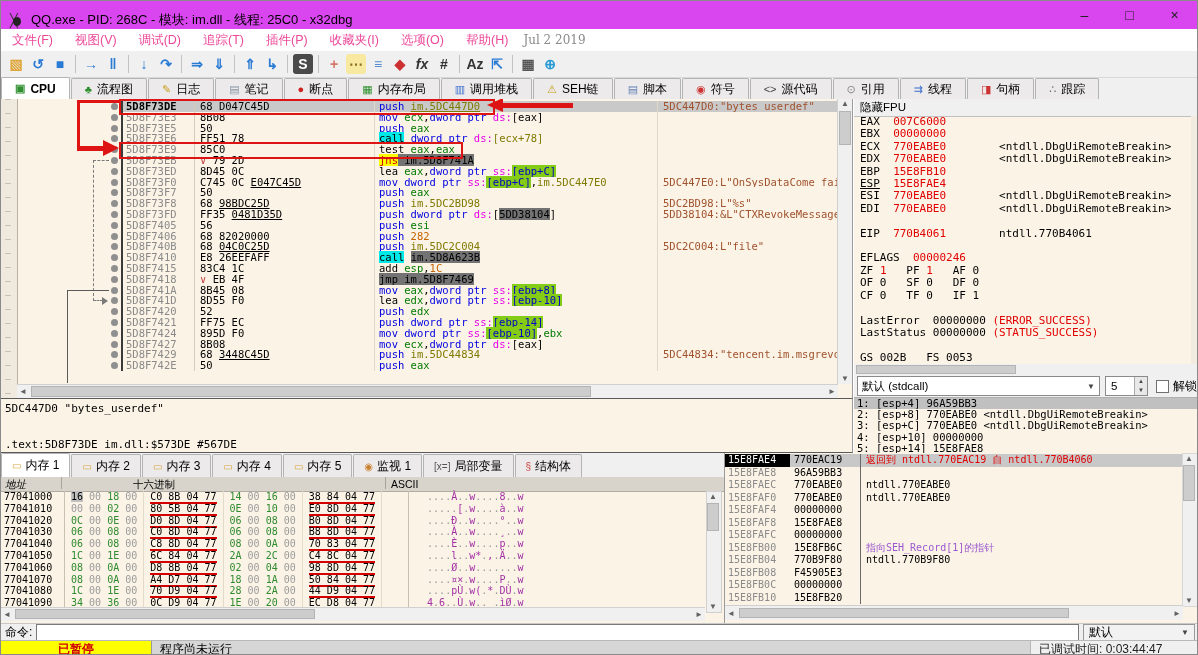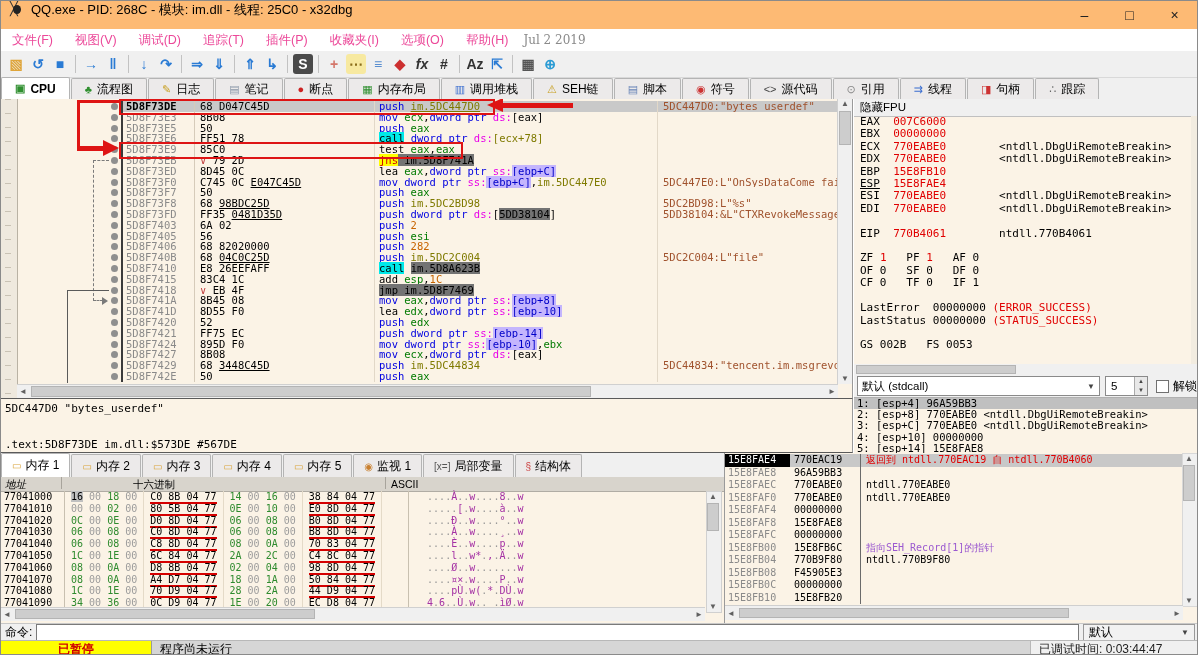--- a/index.html
+++ b/index.html
@@ -1,19 +1,19 @@
 <!DOCTYPE html>
 <html><head>
 <meta charset="utf-8">
 <style>
   html,body{margin:0;padding:0;background:#d8d8d8;font-family:"Liberation Sans",sans-serif;}
   #win{position:relative;width:1198px;height:655px;background:#f0f0f0;border:1px solid #8a8a8a;box-sizing:border-box;overflow:hidden;}
   .mono{font-family:"DejaVu Sans Mono",monospace;}
   
-  #titlebar{position:absolute;left:0;top:0;width:100%;height:28px;background:#fdba74;border-bottom:1px solid #e2e2e2;display:flex;align-items:flex-start;}
+  #titlebar{position:absolute;left:0;top:0;width:100%;height:28px;background:#d946ef;border-bottom:1px solid #e2e2e2;display:flex;align-items:flex-end;}
   #appicon{position:relative;width:16px;height:16px;margin:0 6px 0 8px;}
   #appicon .legs{position:absolute;left:1px;top:1px;font-size:13px;color:#333;line-height:14px;}
   #appicon .body{position:absolute;left:4px;top:4px;width:8px;height:9px;border-radius:50%;background:#222;}
   #title-text{font-size:13px;color:#000;}
   #wincontrols{margin-left:auto;display:flex;height:100%;}
   .winbtn{width:45px;height:100%;display:flex;align-items:center;justify-content:center;font-size:14px;color:#222;}
   
   #menubar{position:absolute;left:0;top:28px;width:100%;height:22px;background:#ffffff;display:flex;align-items:center;border-bottom:1px solid #e8e8e8;}
   .menu-item{padding:0 11px;font-size:12.5px;color:#ec4899;}
   #menu-date{margin-left:4px;font-family:"DejaVu Serif",serif;font-size:12px;color:#8a8a8a;}
@@ -39,21 +39,21 @@
   .c-cmt{flex:1;padding-left:5px;color:#a0522d;overflow:hidden;}
   .da-row.sel .c-addr{color:#000;font-weight:bold;}
   .da-row.sel .c-addr,.da-row.sel .c-bytes,.da-row.sel .c-ins,.da-row.sel .c-cmt{background:#c9c9c9;}
   .t-k{color:#000}.t-b{color:#0000e0}.t-g{color:#007a00}.t-m{color:#e800e8}.t-o{color:#7f7a00}
   .t-n{color:#c86400}
   .t-ku{color:#000;text-decoration:underline}
   .t-ou{color:#7f7a00;text-decoration:underline}
   .t-yr{background:#ffff00;color:#d00000}
   .t-yk{background:#737373;color:#000}
   .t-cy{background:#00e9e9;color:#000}
-  .t-ct{background:#c4b5fd;color:#0000c8}
+  .t-ct{background:#84cc16;color:#0000c8}
   .t-dm{color:#c24040}
   .t-r{color:#e00000}
   .t-ul{color:#000;text-decoration:underline}
   
   .jline{position:absolute;pointer-events:none;}
   
   .sb{position:absolute;background:#f0f0f0;}
   .sb-thumb{position:absolute;background:#cdcdcd;border:1px solid #b4b4b4;box-sizing:border-box;}
   .sb-arrow{position:absolute;color:#606060;font-size:8px;line-height:10px;text-align:center;}
   
@@ -260,21 +260,20 @@
         <div class="da-row mono"><span class="c-gut"><span class="bp-dot"></span></span><span class="c-addr">5D8F73E3</span><span class="c-bytes"><span class="t-k">8B08</span></span><span class="c-ins"><span class="t-b">mov </span><span class="t-g">ecx</span><span class="t-k">,</span><span class="t-b">dword ptr </span><span class="t-m">ds:</span><span class="t-k">[eax]</span></span><span class="c-cmt"></span></div>
         <div class="da-row mono"><span class="c-gut"><span class="bp-dot"></span></span><span class="c-addr">5D8F73E5</span><span class="c-bytes"><span class="t-k">50</span></span><span class="c-ins"><span class="t-b">push </span><span class="t-g">eax</span></span><span class="c-cmt"></span></div>
         <div class="da-row mono"><span class="c-gut"><span class="bp-dot"></span></span><span class="c-addr">5D8F73E6</span><span class="c-bytes"><span class="t-k">FF51 78</span></span><span class="c-ins"><span class="t-cy">call</span><span class="t-k"> </span><span class="t-b">dword ptr </span><span class="t-m">ds:</span><span class="t-o">[ecx+78]</span></span><span class="c-cmt"></span></div>
         <div class="da-row mono"><span class="c-gut"><span class="bp-dot"></span></span><span class="c-addr">5D8F73E9</span><span class="c-bytes"><span class="t-k">85C0</span></span><span class="c-ins"><span class="t-k">test </span><span class="t-g">eax</span><span class="t-k">,</span><span class="t-g">eax</span></span><span class="c-cmt"></span></div>
         <div class="da-row mono"><span class="c-gut"><span class="bp-dot"></span></span><span class="c-addr">5D8F73EB</span><span class="c-bytes"><span class="t-dm">∨ </span><span class="t-k">79 2D</span></span><span class="c-ins"><span class="t-yr">jns</span><span class="t-yk"> </span><span class="t-yk">im.5D8F741A</span></span><span class="c-cmt"></span></div>
         <div class="da-row mono"><span class="c-gut"><span class="bp-dot"></span></span><span class="c-addr">5D8F73ED</span><span class="c-bytes"><span class="t-k">8D45 0C</span></span><span class="c-ins"><span class="t-k">lea </span><span class="t-g">eax</span><span class="t-k">,</span><span class="t-b">dword ptr </span><span class="t-m">ss:</span><span class="t-ct">[ebp+C]</span></span><span class="c-cmt"></span></div>
         <div class="da-row mono"><span class="c-gut"><span class="bp-dot"></span></span><span class="c-addr">5D8F73F0</span><span class="c-bytes"><span class="t-k">C745 0C </span><span class="t-ku">E047C45D</span></span><span class="c-ins"><span class="t-b">mov </span><span class="t-b">dword ptr </span><span class="t-m">ss:</span><span class="t-ct">[ebp+C]</span><span class="t-k">,</span><span class="t-o">im.5DC447E0</span></span><span class="c-cmt">5DC447E0:L"OnSysDataCome fai</span></div>
         <div class="da-row mono"><span class="c-gut"><span class="bp-dot"></span></span><span class="c-addr">5D8F73F7</span><span class="c-bytes"><span class="t-k">50</span></span><span class="c-ins"><span class="t-b">push </span><span class="t-g">eax</span></span><span class="c-cmt"></span></div>
         <div class="da-row mono"><span class="c-gut"><span class="bp-dot"></span></span><span class="c-addr">5D8F73F8</span><span class="c-bytes"><span class="t-k">68 </span><span class="t-ku">98BDC25D</span></span><span class="c-ins"><span class="t-b">push </span><span class="t-o">im.5DC2BD98</span></span><span class="c-cmt">5DC2BD98:L"%s"</span></div>
         <div class="da-row mono"><span class="c-gut"><span class="bp-dot"></span></span><span class="c-addr">5D8F73FD</span><span class="c-bytes"><span class="t-k">FF35 </span><span class="t-ku">0481D35D</span></span><span class="c-ins"><span class="t-b">push </span><span class="t-b">dword ptr </span><span class="t-m">ds:</span><span class="t-k">[</span><span class="t-yk">5DD38104</span><span class="t-k">]</span></span><span class="c-cmt">5DD38104:&amp;L"CTXRevokeMessage</span></div>
-        <div class="da-row mono"><span class="c-gut"><span class="bp-dot"></span></span><span class="c-addr">5D8F7403</span><span class="c-bytes"><span class="t-k">6A 02</span></span><span class="c-ins"><span class="t-b">push </span><span class="t-n">2</span></span><span class="c-cmt"></span></div>
         <div class="da-row mono"><span class="c-gut"><span class="bp-dot"></span></span><span class="c-addr">5D8F7405</span><span class="c-bytes"><span class="t-k">56</span></span><span class="c-ins"><span class="t-b">push </span><span class="t-g">esi</span></span><span class="c-cmt"></span></div>
         <div class="da-row mono"><span class="c-gut"><span class="bp-dot"></span></span><span class="c-addr">5D8F7406</span><span class="c-bytes"><span class="t-k">68 82020000</span></span><span class="c-ins"><span class="t-b">push </span><span class="t-n">282</span></span><span class="c-cmt"></span></div>
         <div class="da-row mono"><span class="c-gut"><span class="bp-dot"></span></span><span class="c-addr">5D8F740B</span><span class="c-bytes"><span class="t-k">68 </span><span class="t-ku">04C0C25D</span></span><span class="c-ins"><span class="t-b">push </span><span class="t-o">im.5DC2C004</span></span><span class="c-cmt">5DC2C004:L"file"</span></div>
         <div class="da-row mono"><span class="c-gut"><span class="bp-dot"></span></span><span class="c-addr">5D8F7410</span><span class="c-bytes"><span class="t-k">E8 26EEFAFF</span></span><span class="c-ins"><span class="t-cy">call</span><span class="t-k"> </span><span class="t-yk">im.5D8A623B</span></span><span class="c-cmt"></span></div>
         <div class="da-row mono"><span class="c-gut"><span class="bp-dot"></span></span><span class="c-addr">5D8F7415</span><span class="c-bytes"><span class="t-k">83C4 1C</span></span><span class="c-ins"><span class="t-k">add </span><span class="t-g">esp</span><span class="t-k">,</span><span class="t-n">1C</span></span><span class="c-cmt"></span></div>
         <div class="da-row mono"><span class="c-gut"><span class="bp-dot"></span></span><span class="c-addr">5D8F7418</span><span class="c-bytes"><span class="t-dm">∨ </span><span class="t-k">EB 4F</span></span><span class="c-ins"><span class="t-yk">jmp im.5D8F7469</span></span><span class="c-cmt"></span></div>
         <div class="da-row mono"><span class="c-gut"><span class="bp-dot"></span></span><span class="c-addr">5D8F741A</span><span class="c-bytes"><span class="t-k">8B45 08</span></span><span class="c-ins"><span class="t-b">mov </span><span class="t-g">eax</span><span class="t-k">,</span><span class="t-b">dword ptr </span><span class="t-m">ss:</span><span class="t-ct">[ebp+8]</span></span><span class="c-cmt"></span></div>
         <div class="da-row mono"><span class="c-gut"><span class="bp-dot"></span></span><span class="c-addr">5D8F741D</span><span class="c-bytes"><span class="t-k">8D55 F0</span></span><span class="c-ins"><span class="t-k">lea </span><span class="t-g">edx</span><span class="t-k">,</span><span class="t-b">dword ptr </span><span class="t-m">ss:</span><span class="t-ct">[ebp-10]</span></span><span class="c-cmt"></span></div>
         <div class="da-row mono"><span class="c-gut"><span class="bp-dot"></span></span><span class="c-addr">5D8F7420</span><span class="c-bytes"><span class="t-k">52</span></span><span class="c-ins"><span class="t-b">push </span><span class="t-g">edx</span></span><span class="c-cmt"></span></div>
         <div class="da-row mono"><span class="c-gut"><span class="bp-dot"></span></span><span class="c-addr">5D8F7421</span><span class="c-bytes"><span class="t-k">FF75 EC</span></span><span class="c-ins"><span class="t-b">push </span><span class="t-b">dword ptr </span><span class="t-m">ss:</span><span class="t-ct">[ebp-14]</span></span><span class="c-cmt"></span></div>
@@ -324,20 +323,21 @@
         <div class="reg-line"><span class="t-k">EBX  </span><span class="t-r">00000000</span></div>
         <div class="reg-line"><span class="t-k">ECX  </span><span class="t-r">770EABE0</span><span class="t-k">        &lt;ntdll.DbgUiRemoteBreakin&gt;</span></div>
         <div class="reg-line"><span class="t-k">EDX  </span><span class="t-r">770EABE0</span><span class="t-k">        &lt;ntdll.DbgUiRemoteBreakin&gt;</span></div>
         <div class="reg-line"><span class="t-k">EBP  </span><span class="t-r">15E8FB10</span></div>
         <div class="reg-line"><span class="t-ul">ESP</span><span class="t-k">  </span><span class="t-r">15E8FAE4</span></div>
         <div class="reg-line"><span class="t-k">ESI  </span><span class="t-r">770EABE0</span><span class="t-k">        &lt;ntdll.DbgUiRemoteBreakin&gt;</span></div>
         <div class="reg-line"><span class="t-k">EDI  </span><span class="t-r">770EABE0</span><span class="t-k">        &lt;ntdll.DbgUiRemoteBreakin&gt;</span></div>
         <div class="reg-line">&nbsp;</div>
         <div class="reg-line"><span class="t-k">EIP  </span><span class="t-r">770B4061</span><span class="t-k">        ntdll.770B4061</span></div>
         <div class="reg-line">&nbsp;</div>
+        <div class="reg-line"><span class="t-k">EFLAGS  </span><span class="t-r">00000246</span></div>
         <div class="reg-line"><span class="t-k">ZF </span><span class="t-r">1</span><span class="t-k">   PF </span><span class="t-r">1</span><span class="t-k">   AF 0</span></div>
         <div class="reg-line"><span class="t-k">OF 0   SF 0   DF 0</span></div>
         <div class="reg-line"><span class="t-k">CF 0   TF 0   IF 1</span></div>
         <div class="reg-line">&nbsp;</div>
         <div class="reg-line"><span class="t-k">LastError  00000000 </span><span class="t-r">(ERROR_SUCCESS)</span></div>
         <div class="reg-line"><span class="t-k">LastStatus 00000000 </span><span class="t-r">(STATUS_SUCCESS)</span></div>
         <div class="reg-line">&nbsp;</div>
         <div class="reg-line"><span class="t-k">GS 002B   FS 0053</span></div>
       </div>
     <div id="reg-vscroll"></div>

